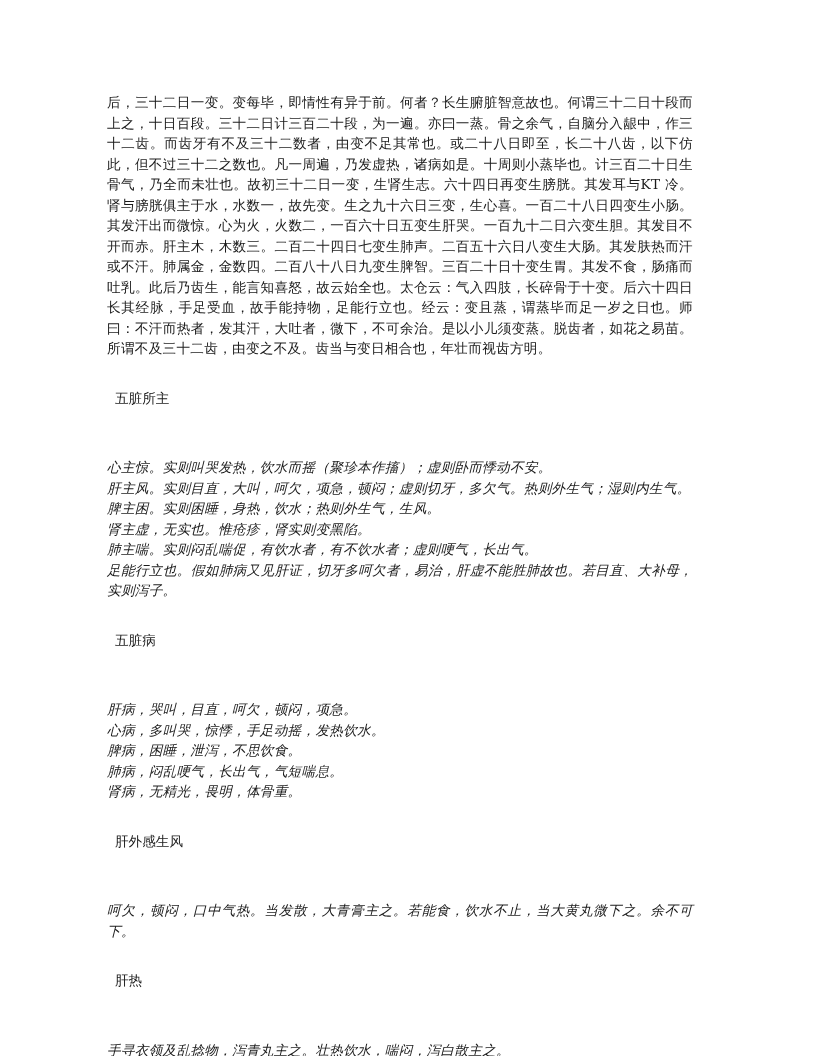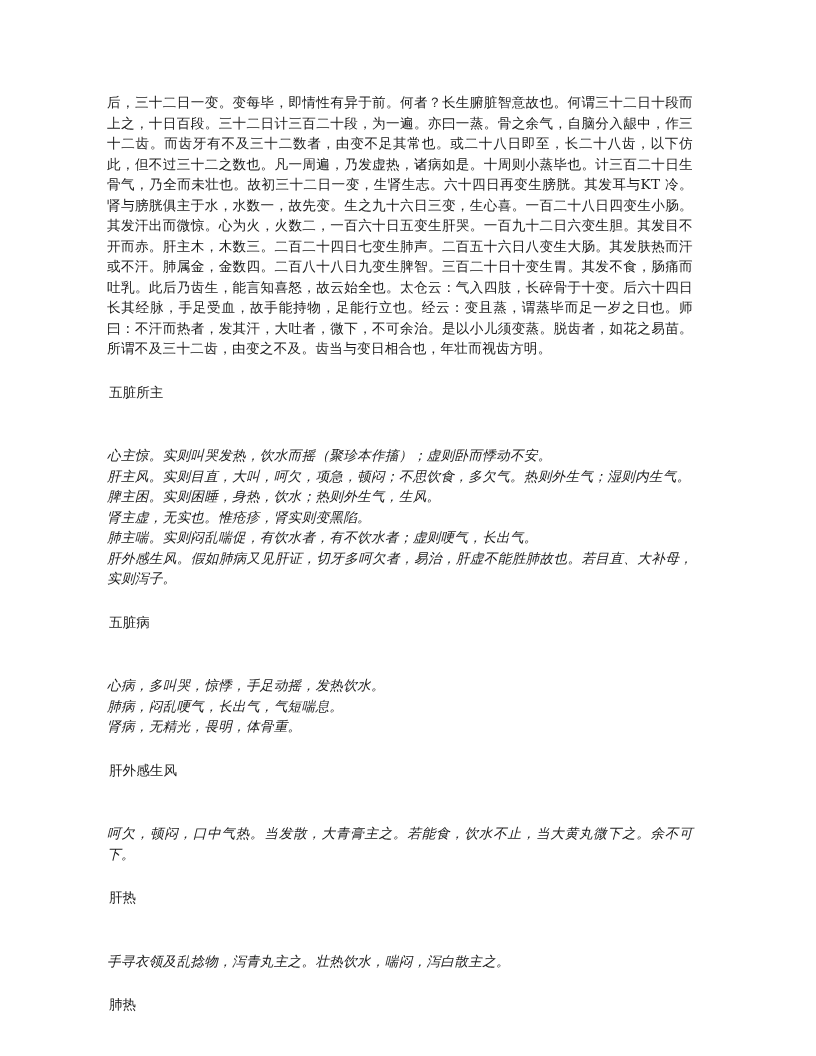--- a/index.html
+++ b/index.html
@@ -1,47 +1,49 @@
 <!DOCTYPE html>
 <html><head>
   <meta charset="utf-8">
   <style>
     html, body { margin: 0; padding: 0; background: #ffffff; }
     body { width: 816px; height: 1056px; position: relative; overflow: hidden;
       font-family: "DejaVu Serif", "Liberation Serif", serif; color: #1a1a1a; }
     .page { position: absolute; left: 107px; top: 92px; width: 586px; }
     .para { font-size: 13.6px; line-height: 20.5px; margin: 0; text-align: justify; letter-spacing: 0.3px; }
-    .heading { font-size: 13.6px; line-height: 20.5px; margin: 2px; }
+    .heading { font-size: 13.6px; line-height: 20.5px; margin: 8px; }
     .gap-after-para { height: 21px; }
     .gap-after-heading { height: 41px; }
     .line { display: block; font-style: italic; }
   </style>
 </head>
 <body>
 
 <div class="page">
   <p class="para">后，三十二日一变。变每毕，即情性有异于前。何者？长生腑脏智意故也。何谓三十二日十段而上之，十日百段。三十二日计三百二十段，为一遍。亦曰一蒸。骨之余气，自脑分入龈中，作三十二齿。而齿牙有不及三十二数者，由变不足其常也。或二十八日即至，长二十八齿，以下仿此，但不过三十二之数也。凡一周遍，乃发虚热，诸病如是。十周则小蒸毕也。计三百二十日生骨气，乃全而未壮也。故初三十二日一变，生肾生志。六十四日再变生膀胱。其发耳与KT 冷。肾与膀胱俱主于水，水数一，故先变。生之九十六日三变，生心喜。一百二十八日四变生小肠。其发汗出而微惊。心为火，火数二，一百六十日五变生肝哭。一百九十二日六变生胆。其发目不开而赤。肝主木，木数三。二百二十四日七变生肺声。二百五十六日八变生大肠。其发肤热而汗或不汗。肺属金，金数四。二百八十八日九变生脾智。三百二十日十变生胃。其发不食，肠痛而吐乳。此后乃齿生，能言知喜怒，故云始全也。太仓云：气入四肢，长碎骨于十变。后六十四日长其经脉，手足受血，故手能持物，足能行立也。经云：变且蒸，谓蒸毕而足一岁之日也。师曰：不汗而热者，发其汗，大吐者，微下，不可余治。是以小儿须变蒸。脱齿者，如花之易苗。所谓不及三十二齿，由变之不及。齿当与变日相合也，年壮而视齿方明。</p>
   <div class="gap-after-para"></div>
 
   <p class="heading">五脏所主</p>
   <div class="gap-after-heading"></div>
   <div class="para">
     <span class="line">心主惊。实则叫哭发热，饮水而摇（聚珍本作搐）；虚则卧而悸动不安。</span>
-    <span class="line">肝主风。实则目直，大叫，呵欠，项急，顿闷；不思饮食，多欠气。热则外生气；湿则内生气。</span>
+    <span class="line">肝主风。实则目直，大叫，呵欠，项急，顿闷；虚则切牙，多欠气。热则外生气；湿则内生气。</span>
     <span class="line">脾主困。实则困睡，身热，饮水；热则外生气，生风。</span>
     <span class="line">肾主虚，无实也。惟疮疹，肾实则变黑陷。</span>
     <span class="line">肺主喘。实则闷乱喘促，有饮水者，有不饮水者；虚则哽气，长出气。</span>
-    <span class="line">肝外感生风。假如肺病又见肝证，切牙多呵欠者，易治，肝虚不能胜肺故也。若目直、大补母，实则泻子。</span>
+    <span class="line">足能行立也。假如肺病又见肝证，切牙多呵欠者，易治，肝虚不能胜肺故也。若目直、大补母，实则泻子。</span>
   </div>
   <div class="gap-after-para"></div>
 
   <p class="heading">五脏病</p>
   <div class="gap-after-heading"></div>
   <div class="para">
+    <span class="line">肝病，哭叫，目直，呵欠，顿闷，项急。</span>
     <span class="line">心病，多叫哭，惊悸，手足动摇，发热饮水。</span>
+    <span class="line">脾病，困睡，泄泻，不思饮食。</span>
     <span class="line">肺病，闷乱哽气，长出气，气短喘息。</span>
     <span class="line">肾病，无精光，畏明，体骨重。</span>
   </div>
   <div class="gap-after-para"></div>
 
   <p class="heading">肝外感生风</p>
   <div class="gap-after-heading"></div>
   <div class="para">
     <span class="line">呵欠，顿闷，口中气热。当发散，大青膏主之。若能食，饮水不止，当大黄丸微下之。余不可下。</span>
   </div>

